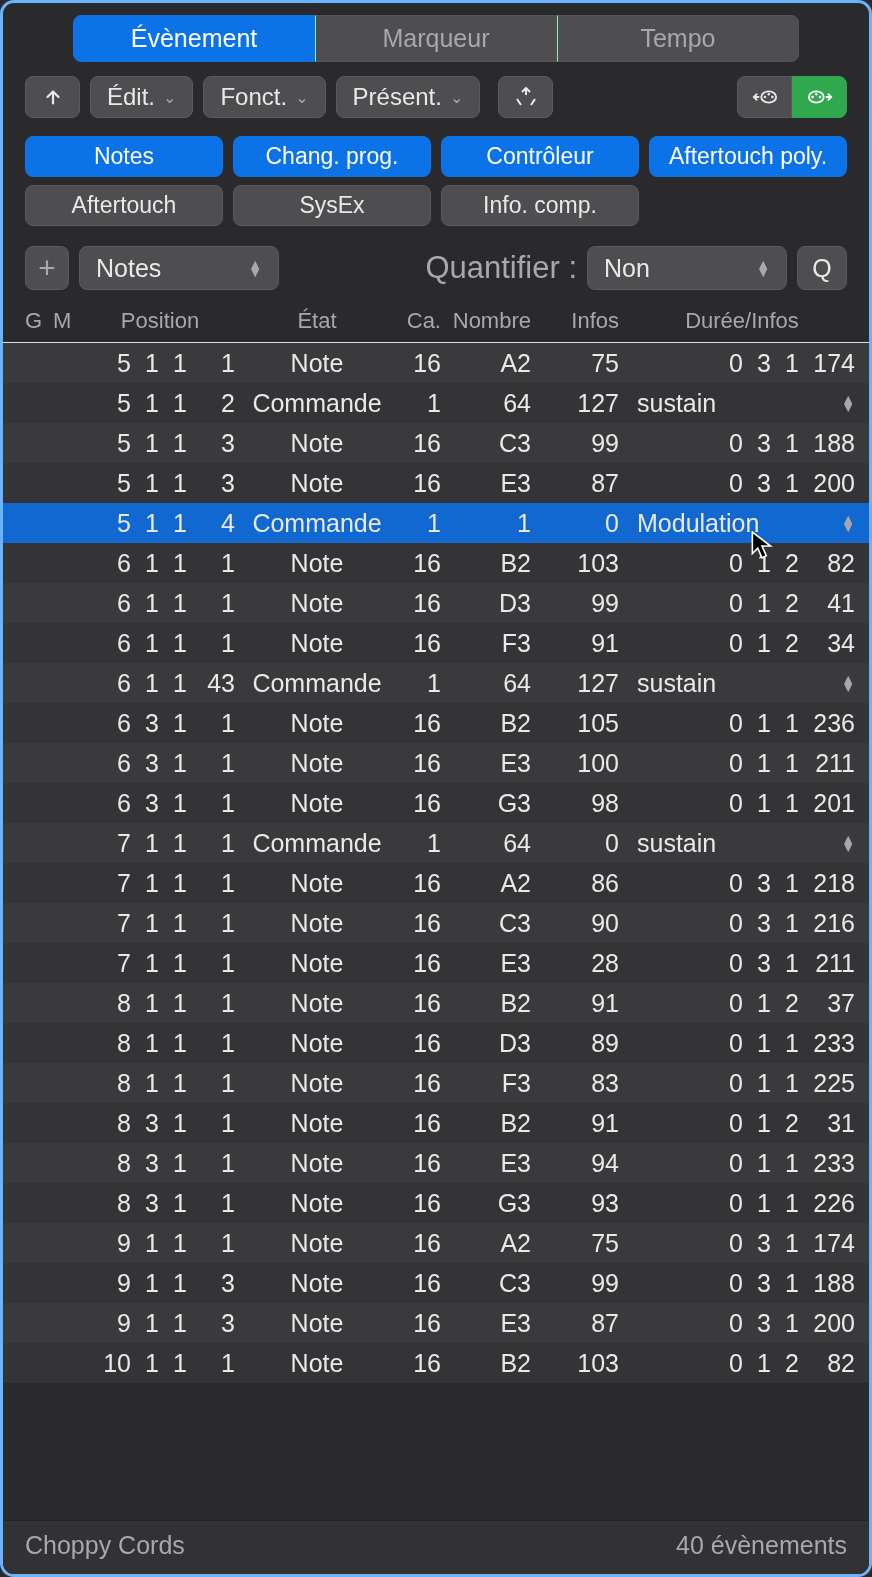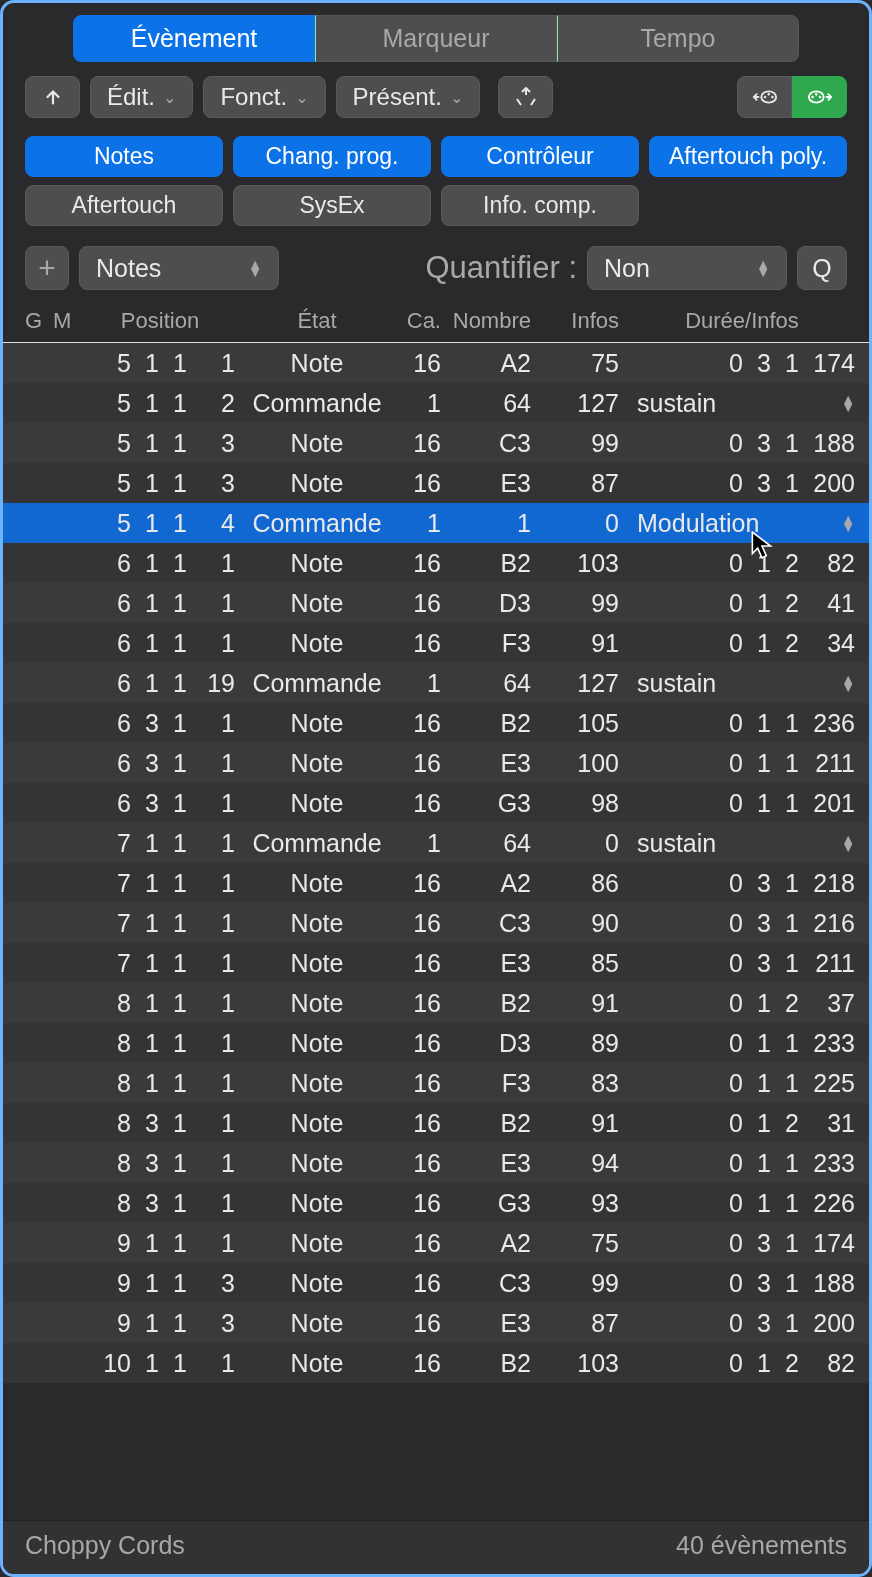--- a/index.html
+++ b/index.html
@@ -394,21 +394,21 @@
           <span class="d d4">34</span>
         </div>
       </div>
       <div class="row">
         <div class="c-g"></div>
         <div class="c-m"></div>
         <div class="c-pos">
           <span class="p1">6</span>
           <span class="p2">1</span>
           <span class="p3">1</span>
-          <span class="p4">19</span>
+          <span class="p4">43</span>
         </div>
         <div class="c-etat">Commande</div>
         <div class="c-ca">1</div>
         <div class="c-num">64</div>
         <div class="c-val">127</div>
         <div class="c-dur info">
           <span>sustain</span>
           <span class="updown">
             <span>▲</span>
             <span>▼</span>
@@ -541,21 +541,21 @@
         <div class="c-m"></div>
         <div class="c-pos">
           <span class="p1">7</span>
           <span class="p2">1</span>
           <span class="p3">1</span>
           <span class="p4">1</span>
         </div>
         <div class="c-etat">Note</div>
         <div class="c-ca">16</div>
         <div class="c-num">E3</div>
-        <div class="c-val">85</div>
+        <div class="c-val">28</div>
         <div class="c-dur">
           <span class="d d1">0</span>
           <span class="d d2">3</span>
           <span class="d d3">1</span>
           <span class="d d4">211</span>
         </div>
       </div>
       <div class="row">
         <div class="c-g"></div>
         <div class="c-m"></div>

